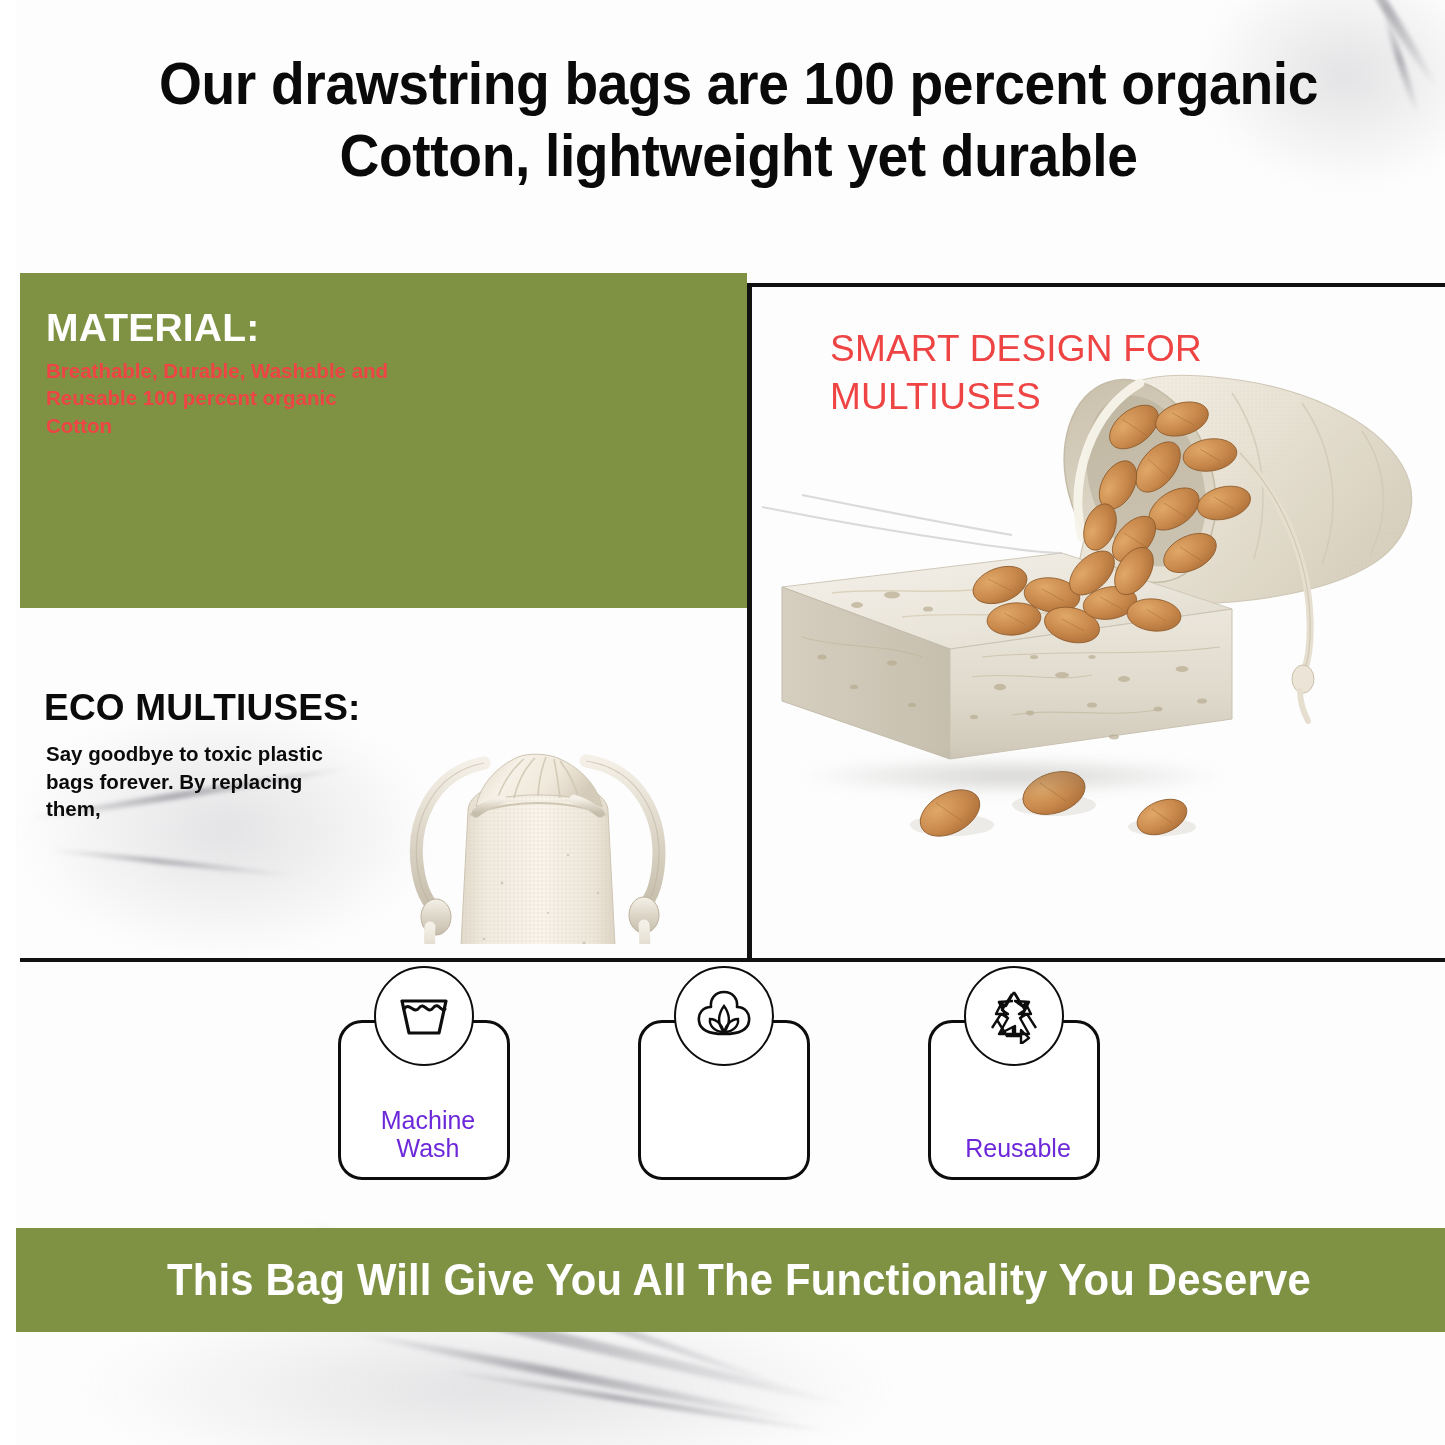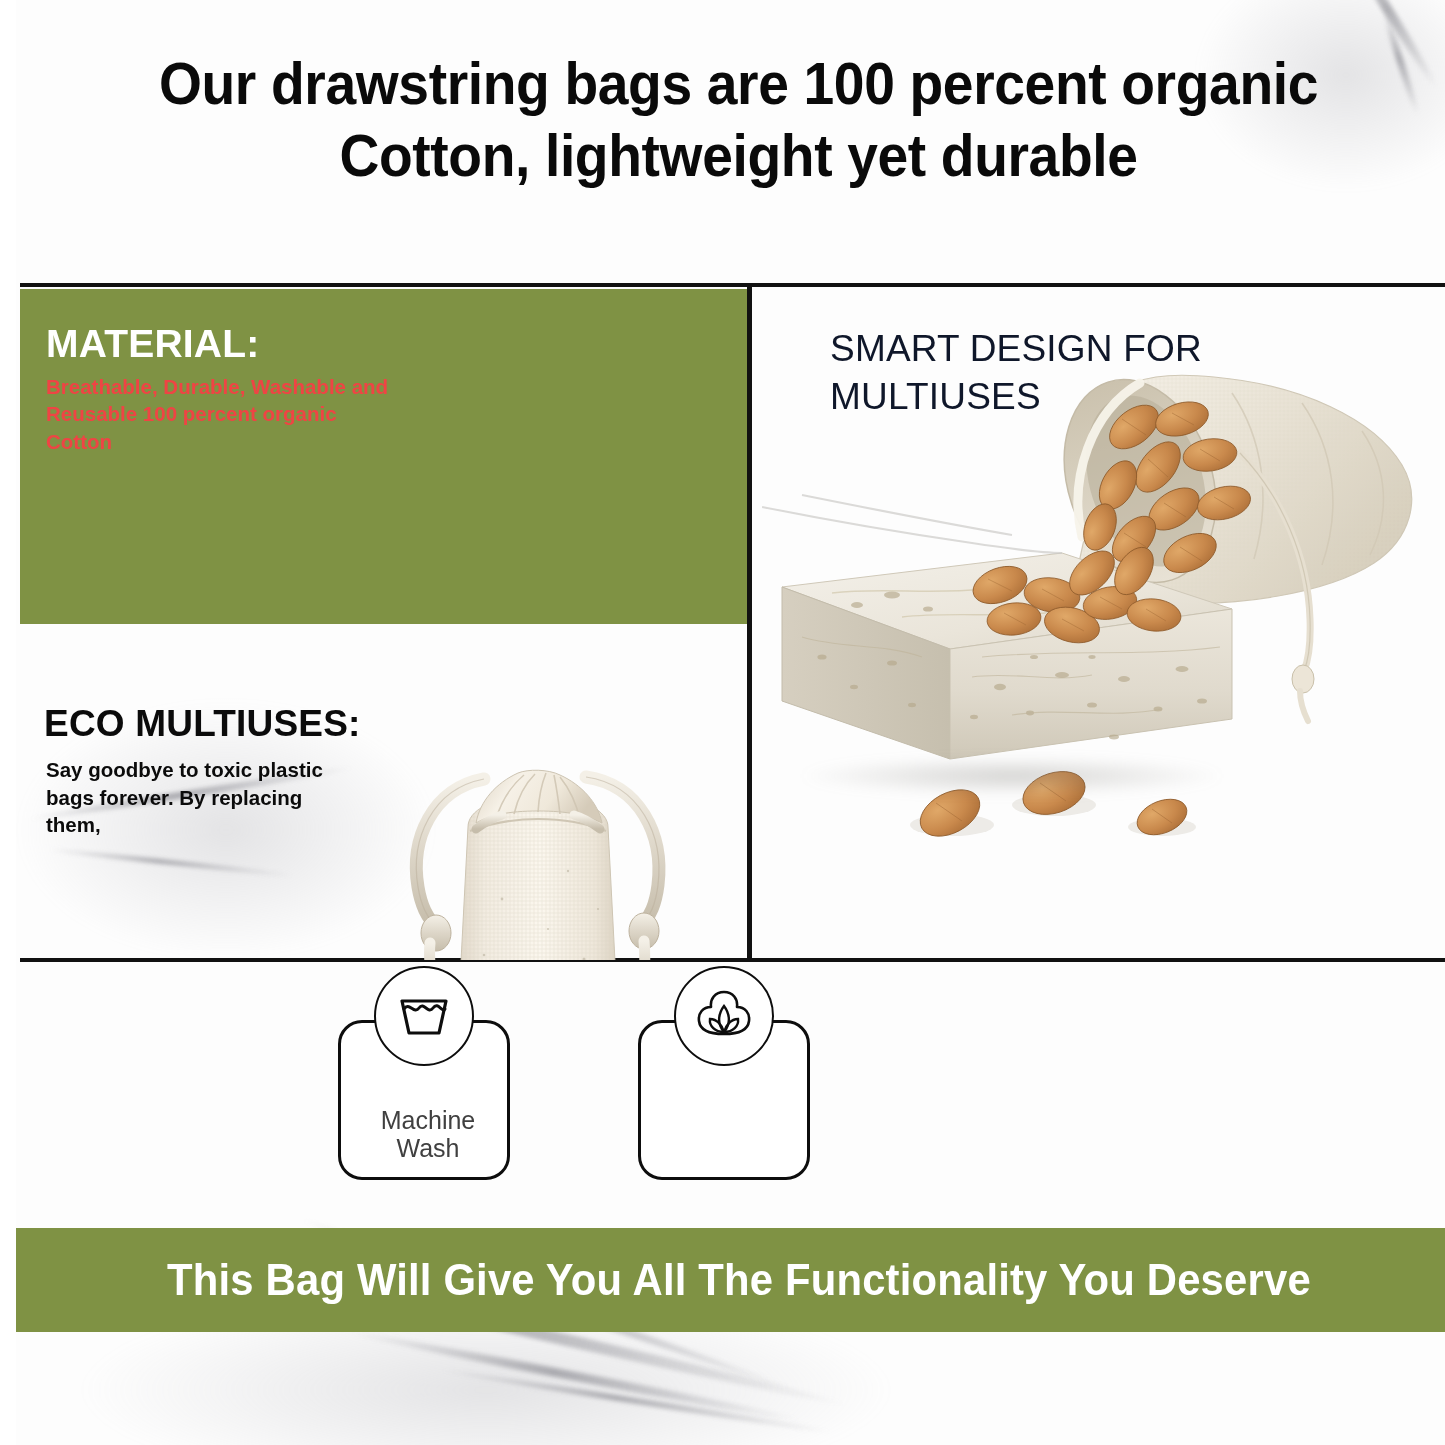--- a/index.html
+++ b/index.html
@@ -34,21 +34,21 @@
   .panels{
     position:absolute;left:4px;top:283px;width:1437px;height:679px;
     border-top:4px solid #111;
     border-bottom:4px solid #111;
     box-sizing:border-box;
     background:transparent;
   }
   .panel-divider{
     position:absolute;left:731px;top:283px;width:5px;height:679px;background:#111;
   }
-  .panel-left{position:absolute;left:4px;top:289px;width:727px;height:671px;overflow:hidden;}
+  .panel-left{position:absolute;left:4px;top:273px;width:727px;height:671px;overflow:hidden;}
   .panel-right{position:absolute;left:736px;top:287px;width:705px;height:671px;overflow:hidden;}
 
   .green-block{
     position:absolute;left:0;top:0;width:727px;height:335px;background:#7f9244;
   }
 
   .mat-title{
     position:absolute;left:26px;top:33px;
     color:#ffffff;font-weight:700;font-size:39px;letter-spacing:0.2px;
   }
@@ -60,21 +60,21 @@
     position:absolute;left:24px;top:414px;
     color:#0b0b0b;font-weight:700;font-size:37px;letter-spacing:0.2px;
   }
   .eco-body{
     position:absolute;left:26px;top:467px;width:300px;
     color:#0b0b0b;font-weight:700;font-size:20.5px;line-height:1.35;
   }
 
   .smart-title{
     position:absolute;left:78px;top:38px;width:420px;
-    color:#0f172a;font-weight:400;font-size:37px;line-height:1.30;letter-spacing:.2px;
+    color:#ef4444;font-weight:400;font-size:37px;line-height:1.30;letter-spacing:.2px;
   }
 
   
   .bag-wrap{position:absolute;left:352px;top:430px;width:330px;height:410px;}
 
   
   .almond-wrap{position:absolute;left:10px;top:70px;width:690px;height:560px;}
   .stone-shadow{position:absolute;left:40px;top:400px;width:420px;height:38px;
     background:radial-gradient(ellipse at center,rgba(120,118,112,.30),rgba(255,255,255,0) 72%);filter:blur(6px);}
 
@@ -85,21 +85,21 @@
     position:absolute;left:0;bottom:12px;width:172px;height:160px;
     border:3px solid #0d0d0d;border-radius:24px;background:#fff;box-sizing:border-box;
   }
   .badge-circle{
     position:absolute;left:36px;top:0;width:100px;height:100px;
     border:2.5px solid #0d0d0d;border-radius:50%;background:#fff;box-sizing:border-box;
     display:flex;align-items:center;justify-content:center;z-index:3;
   }
   .badge-label{
     position:absolute;left:0;right:0;bottom:30px;text-align:center;
-    color:#404040;font-size:25px;line-height:1.12;font-weight:400;z-index:4;padding-left:8px;
+    color:#6d28d9;font-size:25px;line-height:1.12;font-weight:400;z-index:4;padding-left:8px;
   }
 
   
   .banner{
     position:absolute;left:0;top:1228px;width:1445px;height:104px;background:#7f9244;
     display:flex;align-items:center;justify-content:center;
   }
   .banner-text{
     color:#ffffff;font-weight:700;font-size:44px;letter-spacing:.2px;
     transform:scaleX(0.95);transform-origin:center;white-space:nowrap;
@@ -427,19 +427,42 @@
         <svg width="62" height="56" viewBox="0 0 62 56">
           <path d="M31 4 C 22 4, 17 11, 18 19 C 10 19, 5 25, 6 33 C 7 42, 16 46, 31 46
                    C 46 46, 55 42, 56 33 C 57 25, 52 19, 44 19 C 45 11, 40 4, 31 4 Z" fill="none" stroke="#0d0d0d" stroke-width="2.6" stroke-linejoin="round"></path>
           <path d="M31 18 C 25 26, 24 36, 31 44 C 38 36, 37 26, 31 18 Z" fill="none" stroke="#0d0d0d" stroke-width="2.4"></path>
           <path d="M31 44 C 22 44, 16 38, 17 31 C 24 31, 29 37, 31 44 Z" fill="none" stroke="#0d0d0d" stroke-width="2.4"></path>
           <path d="M31 44 C 40 44, 46 38, 45 31 C 38 31, 33 37, 31 44 Z" fill="none" stroke="#0d0d0d" stroke-width="2.4"></path>
         </svg>
       </div>
     </div>
 
+    <div class="badge" style="left:912px;">
+      <div class="badge-box"></div>
+      <div class="badge-circle">
+        <svg width="58" height="56" viewBox="0 0 58 56">
+          <g fill="none" stroke="#0d0d0d" stroke-width="2.4" stroke-linejoin="round">
+            <path d="M29 4 L 37 18 L 44 14 L 36 30 L 44 14 L 30 13 L 37 18"></path>
+            <path d="M29 4 L 21 18 L 14 14 L 22 30"></path>
+            <path d="M22 30 L 14 14 L 28 13"></path>
+            <path d="M7 40 L 16 26 L 23 30 L 14 46 L 30 46 L 30 38 L 14 46"></path>
+            <path d="M51 40 L 42 26 L 35 30 L 44 46 L 28 46 L 28 38"></path>
+          </g>
+          <g fill="none" stroke="#0d0d0d" stroke-width="2.4" stroke-linejoin="round">
+            <path d="M30 6 L 40 22 L 34 26 L 46 26 L 40 14 L 40 22"></path>
+            <path d="M27 6 L 17 22 L 23 26 L 11 26 L 17 14 L 17 22"></path>
+            <path d="M12 32 L 22 48 L 36 48 L 36 42 L 44 50 L 36 56 L 36 48"></path>
+          </g>
+        </svg>
+      </div>
+      <div class="badge-label">
+        <div>Reusable</div>
+        <div></div>
+      </div>
+    </div>
   </div>
 
   <div class="banner">
     <div class="banner-text">This Bag Will Give You All The Functionality You Deserve</div>
   </div>
 
 </div>
 
 </body></html>

